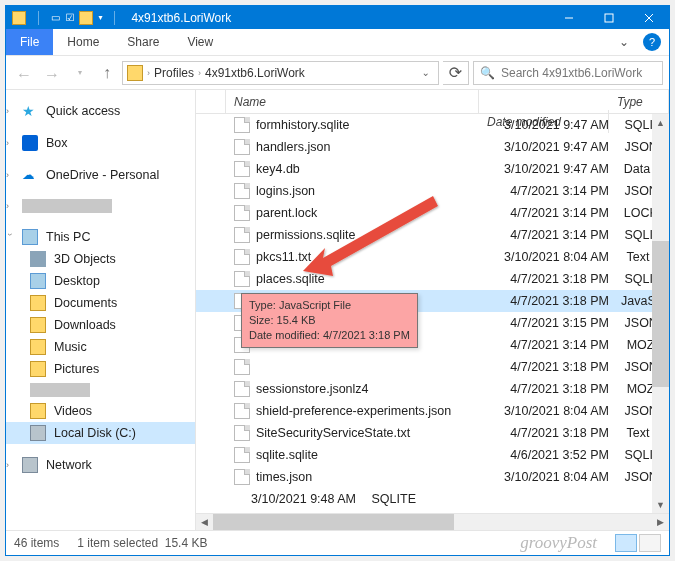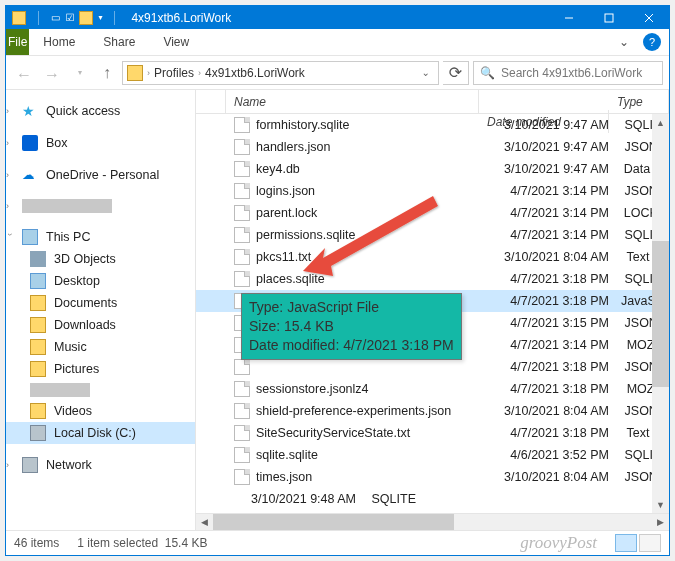--- a/index.html
+++ b/index.html
@@ -10,21 +10,21 @@
 .titlebar .tb-icon { width: 14px; height: 14px; background: #ffd86b; border: 1px solid #c79a2b; }
 .titlebar .qat { display:flex; gap:5px; align-items:center;}
 .titlebar .qat span{font-size:10px;}
 .titlebar .sep { width:1px; height:14px; background: rgba(255,255,255,.4); margin:0 6px;}
 .titlebar .title { margin-left: 4px; }
 .titlebar .caption { margin-left: auto; display: flex; }
 .titlebar .caption div { width: 40px; height: 23px; display: flex; justify-content: center; align-items: center; }
 .titlebar .caption div.close { background: transparent; }
 .titlebar .caption div svg { stroke: #fff; }
 .ribbon { height: 27px; background: #fff; border-bottom: 1px solid #e5e5e5; display: flex; align-items: stretch; font-size: 12px; }
-.ribbon .file { background: #4d7c0f; color: #fff; padding: 0 2px; display: flex; align-items: center; }
+.ribbon .file { background: #3b82f6; color: #fff; padding: 0 14px; display: flex; align-items: center; }
 .ribbon .tab { padding: 0 14px; display:flex; align-items:center; color:#444; }
 .ribbon .expand { margin-left: auto; padding: 0 8px; display:flex; align-items:center; color:#555; }
 .ribbon .help { width:18px; height:18px; border-radius:50%; background:#0078d7; color:#fff; display:flex; align-items:center; justify-content:center; font-size:11px; margin:4px 8px 0 6px;}
 .navbar { height: 34px; border-bottom: 1px solid #e5e5e5; display:flex; align-items:center; padding: 0 6px; gap:4px;}
 .navbtn { width:24px; height:24px; display:flex; align-items:center; justify-content:center; color:#777; border-radius:2px;}
 .navbtn.dis{ color:#bbb;}
 .navup{width:22px;}
 .addr { flex:1; height:24px; border:1px solid #ccc; display:flex; align-items:center; font-size:12px; padding:0 4px; gap:4px; color:#333;}
 .addr .crumb{display:flex; align-items:center; gap:4px;}
 .addr .chev{color:#888; font-size:9px;}
@@ -71,21 +71,21 @@
 .scroll-h .thumb{position:absolute;left:0;width:55%;height:100%;background:#cdcdcd;}
 .vscroll{position:absolute;right:0;top:24px;bottom:17px;width:17px;background:#f0f0f0;display:flex;flex-direction:column;}
 .vscroll .sbtn{height:17px;display:flex;align-items:center;justify-content:center;color:#666;font-size:9px;}
 .vscroll .track{flex:1;position:relative;}
 .vscroll .thumb{position:absolute;top:30%;left:0;right:0;height:40%;background:#cdcdcd;}
 .status{height:24px;display:flex;align-items:center;font-size:12px;color:#555;padding:0 8px;gap:18px;}
 .status .watermark{margin-left:auto;font-style:italic;font-size:17px;color:#b9b9b9;font-family:Georgia,serif;}
 .status .views{display:flex;gap:2px;}
 .status .vbtn{width:22px;height:18px;border:1px solid #ccc;background:#f5f5f5;}
 .status .vbtn.act{background:#cce8ff;border-color:#7ab8e8;}
-.tooltip{position:absolute;left:241px;top:293px;background:#14b8a6;border:1px solid #767676;padding:4px 7px;font-size:14px;color:#333;line-height:1.35;box-shadow:2px 2px 4px rgba(0,0,0,.15);z-index:10;}
+.tooltip{position:absolute;left:241px;top:293px;background:#fca5a5;border:1px solid #767676;padding:4px 7px;font-size:11px;color:#333;line-height:1.35;box-shadow:2px 2px 4px rgba(0,0,0,.15);z-index:10;}
 .arrow{position:absolute;left:303px;top:176px;z-index:9;pointer-events:none;}
 </style>
 </head>
 <body>
 
 <div class="window">
   <div class="titlebar">
     <div class="tb-left">
       <span class="tb-icon"></span>
       <span class="sep"></span>

